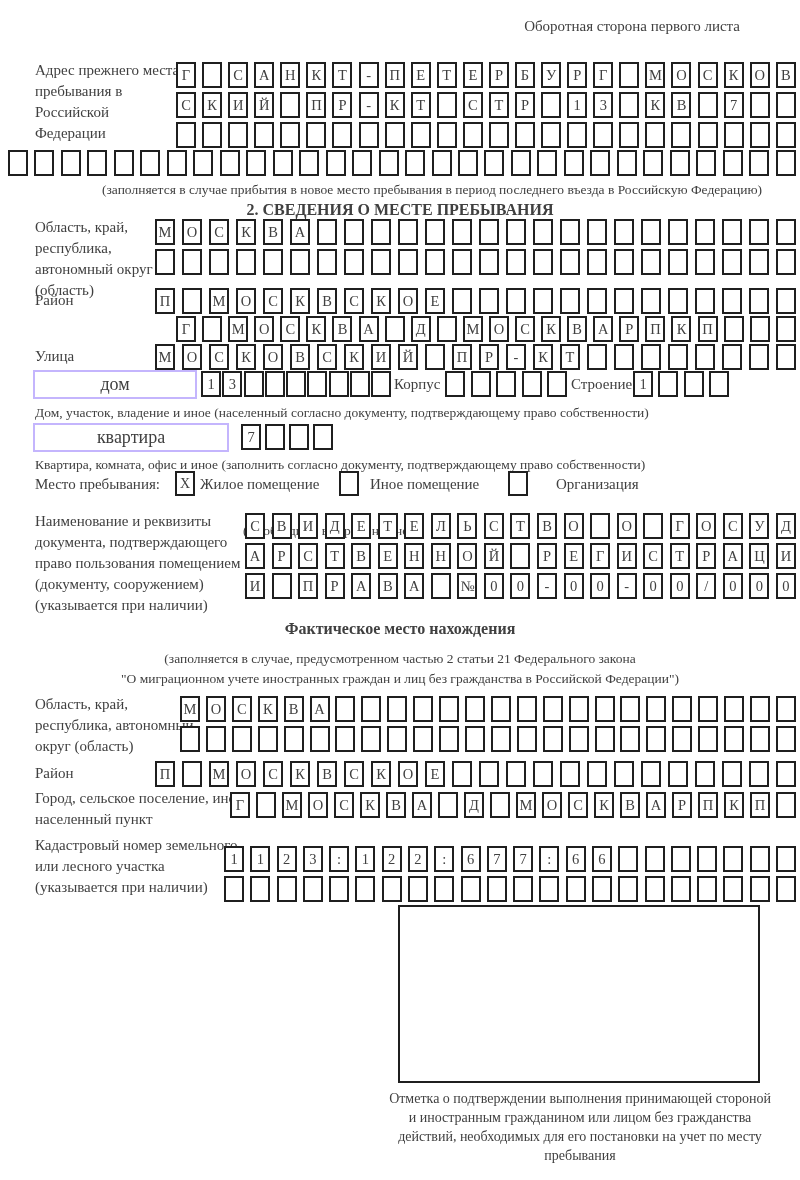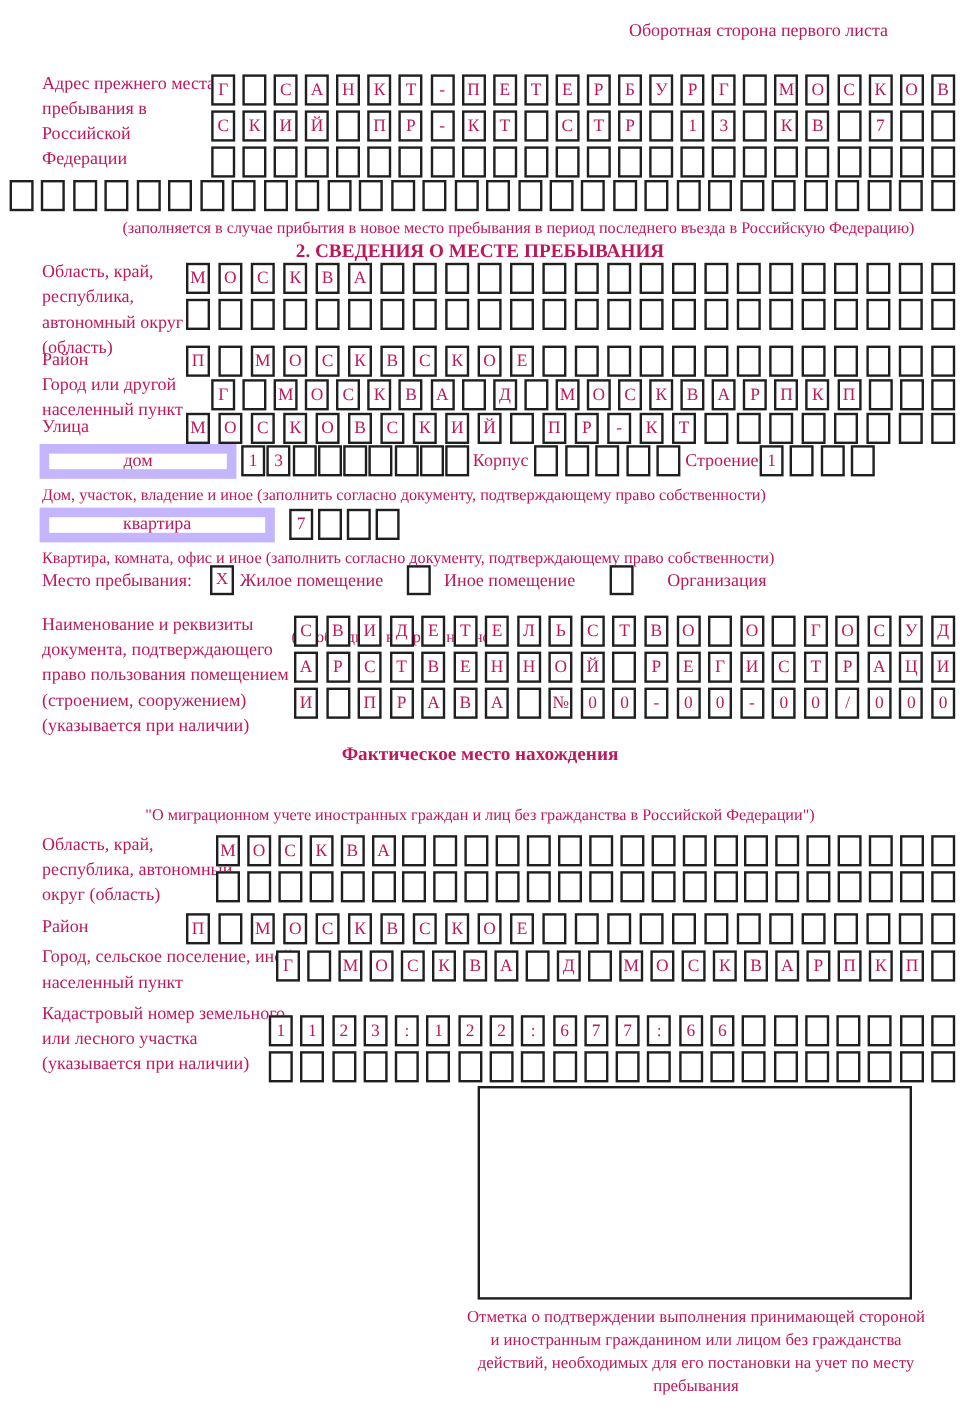--- a/index.html
+++ b/index.html
@@ -1,34 +1,34 @@
 <!DOCTYPE html>
 <html><head>
 <meta charset="utf-8">
 <style>
   html,body{margin:0;padding:0;background:#fff;}
   .page{
     position:relative;width:800px;height:1180px;background:#ffffff;
-    font-family:"Liberation Serif","DejaVu Serif",serif;color:#be185d;
+    font-family:"Liberation Serif","DejaVu Serif",serif;color:#404040;
     overflow:hidden;
   }
   .abs{position:absolute;}
   .label{font-size:15px;line-height:21px;}
   .caption{font-size:13.5px;line-height:18px;}
   .center{left:0;width:800px;text-align:center;}
   .title{font-size:16px;font-weight:bold;}
   .cells{position:absolute;display:flex;justify-content:space-between;}
   .cell{
     box-sizing:border-box;width:20px;height:26px;border:2px solid #1f1f1f;
     display:flex;align-items:center;justify-content:center;
     font-size:14.5px;line-height:1;background:#fff;
   }
   .namedbox{
-    position:absolute;box-sizing:border-box;border:8px solid #c4b5fd;
-    display:flex;align-items:center;justify-content:center;font-size:15px;background:#fff;
+    position:absolute;box-sizing:border-box;border:2px solid #c4b5fd;
+    display:flex;align-items:center;justify-content:center;font-size:18px;background:#fff;
   }
   .checkbox{
     position:absolute;box-sizing:border-box;width:20px;height:25px;border:2px solid #1f1f1f;
     display:flex;align-items:center;justify-content:center;font-size:14px;background:#fff;
   }
   .bigbox{position:absolute;box-sizing:border-box;border:2px solid #1f1f1f;background:#fff;}
 </style>
 </head>
 <body>
 
@@ -226,21 +226,20 @@
       <span class="cell"></span>
       <span class="cell"></span>
       <span class="cell"></span>
       <span class="cell"></span>
       <span class="cell"></span>
       <span class="cell"></span>
       <span class="cell"></span>
       <span class="cell"></span>
     </div>
 
-  <div class="abs label" style="left:35px;top:311px;width:148px;">Город или другой населенный пункт</div>
   <div class="cells" style="left:176px;top:316px;width:620px;">
       <span class="cell">Г</span>
       <span class="cell"></span>
       <span class="cell">М</span>
       <span class="cell">О</span>
       <span class="cell">С</span>
       <span class="cell">К</span>
       <span class="cell">В</span>
       <span class="cell">А</span>
       <span class="cell"></span>
@@ -309,41 +308,41 @@
       <span class="cell"></span>
       <span class="cell"></span>
     </div>
   <div class="abs label" style="left:571px;top:374px;">Строение</div>
   <div class="cells" style="left:633px;top:371px;width:96px;">
       <span class="cell">1</span>
       <span class="cell"></span>
       <span class="cell"></span>
       <span class="cell"></span>
     </div>
-  <div class="abs caption" style="left:35px;top:404px;">Дом, участок, владение и иное (заполнить согласно документу, подтверждающему право собственности)</div>
+  <div class="abs caption" style="left:35px;top:404px;">Дом, участок, владение и иное (населенный согласно документу, подтверждающему право собственности)</div>
 
   <div class="namedbox" style="left:33px;top:423px;width:196px;height:29px;">квартира</div>
   <div class="cells" style="left:241px;top:424px;width:92px;">
       <span class="cell">7</span>
       <span class="cell"></span>
       <span class="cell"></span>
       <span class="cell"></span>
     </div>
   <div class="abs caption" style="left:35px;top:456px;">Квартира, комната, офис и иное (заполнить согласно документу, подтверждающему право собственности)</div>
 
   <div class="abs label" style="left:35px;top:474px;">Место пребывания:</div>
   <div class="checkbox" style="left:175px;top:471px;">X</div>
   <div class="abs label" style="left:200px;top:474px;">Жилое помещение</div>
   <div class="checkbox" style="left:339px;top:471px;"></div>
   <div class="abs label" style="left:370px;top:474px;">Иное помещение</div>
   <div class="checkbox" style="left:508px;top:471px;"></div>
   <div class="abs label" style="left:556px;top:474px;">Организация</div>
   <div class="abs caption" style="left:243px;top:498px;margin-top:24px;">(Необходимо выбрать нужное)</div>
 
-  <div class="abs label" style="left:35px;top:511px;width:228px;">Наименование и реквизиты документа, подтверждающего право пользования помещением (строением, сооружением) (указывается при наличии)</div>
+  <div class="abs label" style="left:35px;top:511px;width:228px;">Наименование и реквизиты документа, подтверждающего право пользования помещением (документу, сооружением) (указывается при наличии)</div>
   <div class="cells" style="left:245px;top:513px;width:551px;">
       <span class="cell">С</span>
       <span class="cell">В</span>
       <span class="cell">И</span>
       <span class="cell">Д</span>
       <span class="cell">Е</span>
       <span class="cell">Т</span>
       <span class="cell">Е</span>
       <span class="cell">Л</span>
       <span class="cell">Ь</span>
@@ -401,20 +400,21 @@
       <span class="cell">-</span>
       <span class="cell">0</span>
       <span class="cell">0</span>
       <span class="cell">/</span>
       <span class="cell">0</span>
       <span class="cell">0</span>
       <span class="cell">0</span>
     </div>
 
   <div class="abs title center" style="top:620px;">Фактическое место нахождения</div>
+  <div class="abs caption center" style="top:650px;">(заполняется в случае, предусмотренном частью 2 статьи 21 Федерального закона</div>
   <div class="abs caption center" style="top:670px;">"О миграционном учете иностранных граждан и лиц без гражданства в Российской Федерации")</div>
 
   <div class="abs label" style="left:35px;top:694px;width:172px;">Область, край, республика, автономный округ (область)</div>
   <div class="cells" style="left:180px;top:696px;width:616px;">
       <span class="cell">М</span>
       <span class="cell">О</span>
       <span class="cell">С</span>
       <span class="cell">К</span>
       <span class="cell">В</span>
       <span class="cell">А</span>

